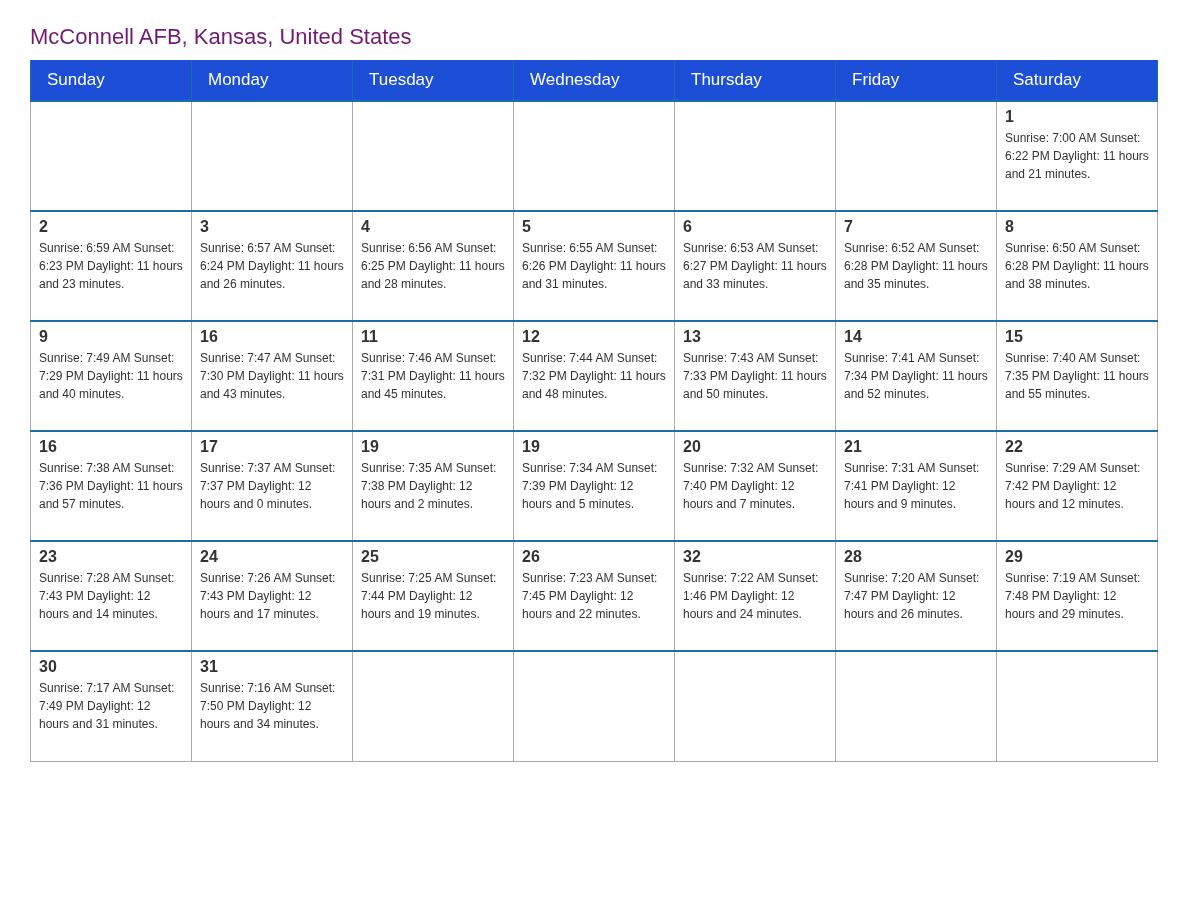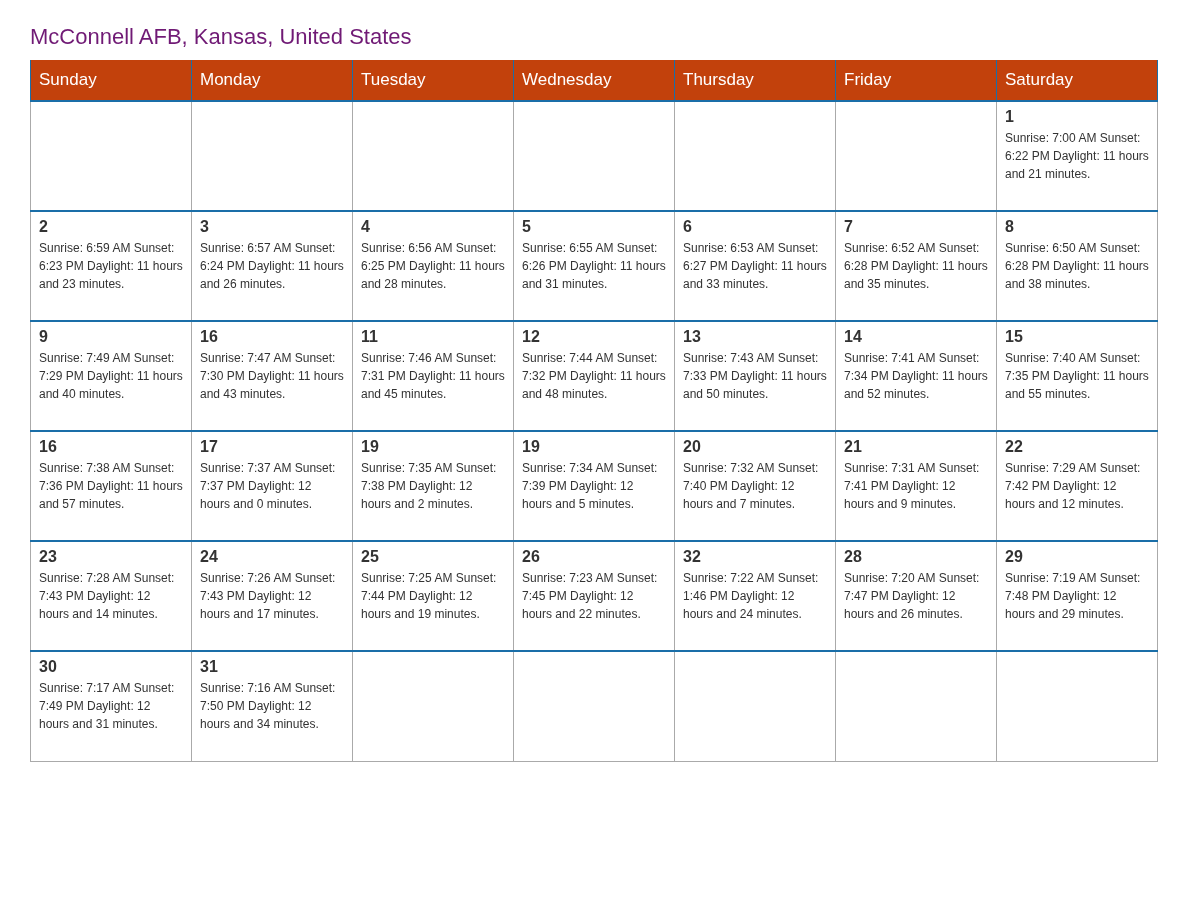--- a/index.html
+++ b/index.html
@@ -60,25 +60,25 @@
       font-size: 22px;
       color: #701a75;
       margin-top: 4px;
     }
     .calendar {
       width: 100%;
       border-collapse: collapse;
       margin-top: 6px;
     }
     .calendar th {
-      background: #c2410c;
+      background: #1d4ed8;
       color: #fff;
       font-size: 17px;
       font-weight: normal;
-      padding: 10px 8px;
+      padding: 10px 16px;
       text-align: left;
       border: 1px solid #1a6ea8;
     }
     .calendar td {
       vertical-align: top;
       border: 1px solid #aaa;
       padding: 6px 8px;
       width: 14.28%;
       height: 110px;
       font-size: 13px;

